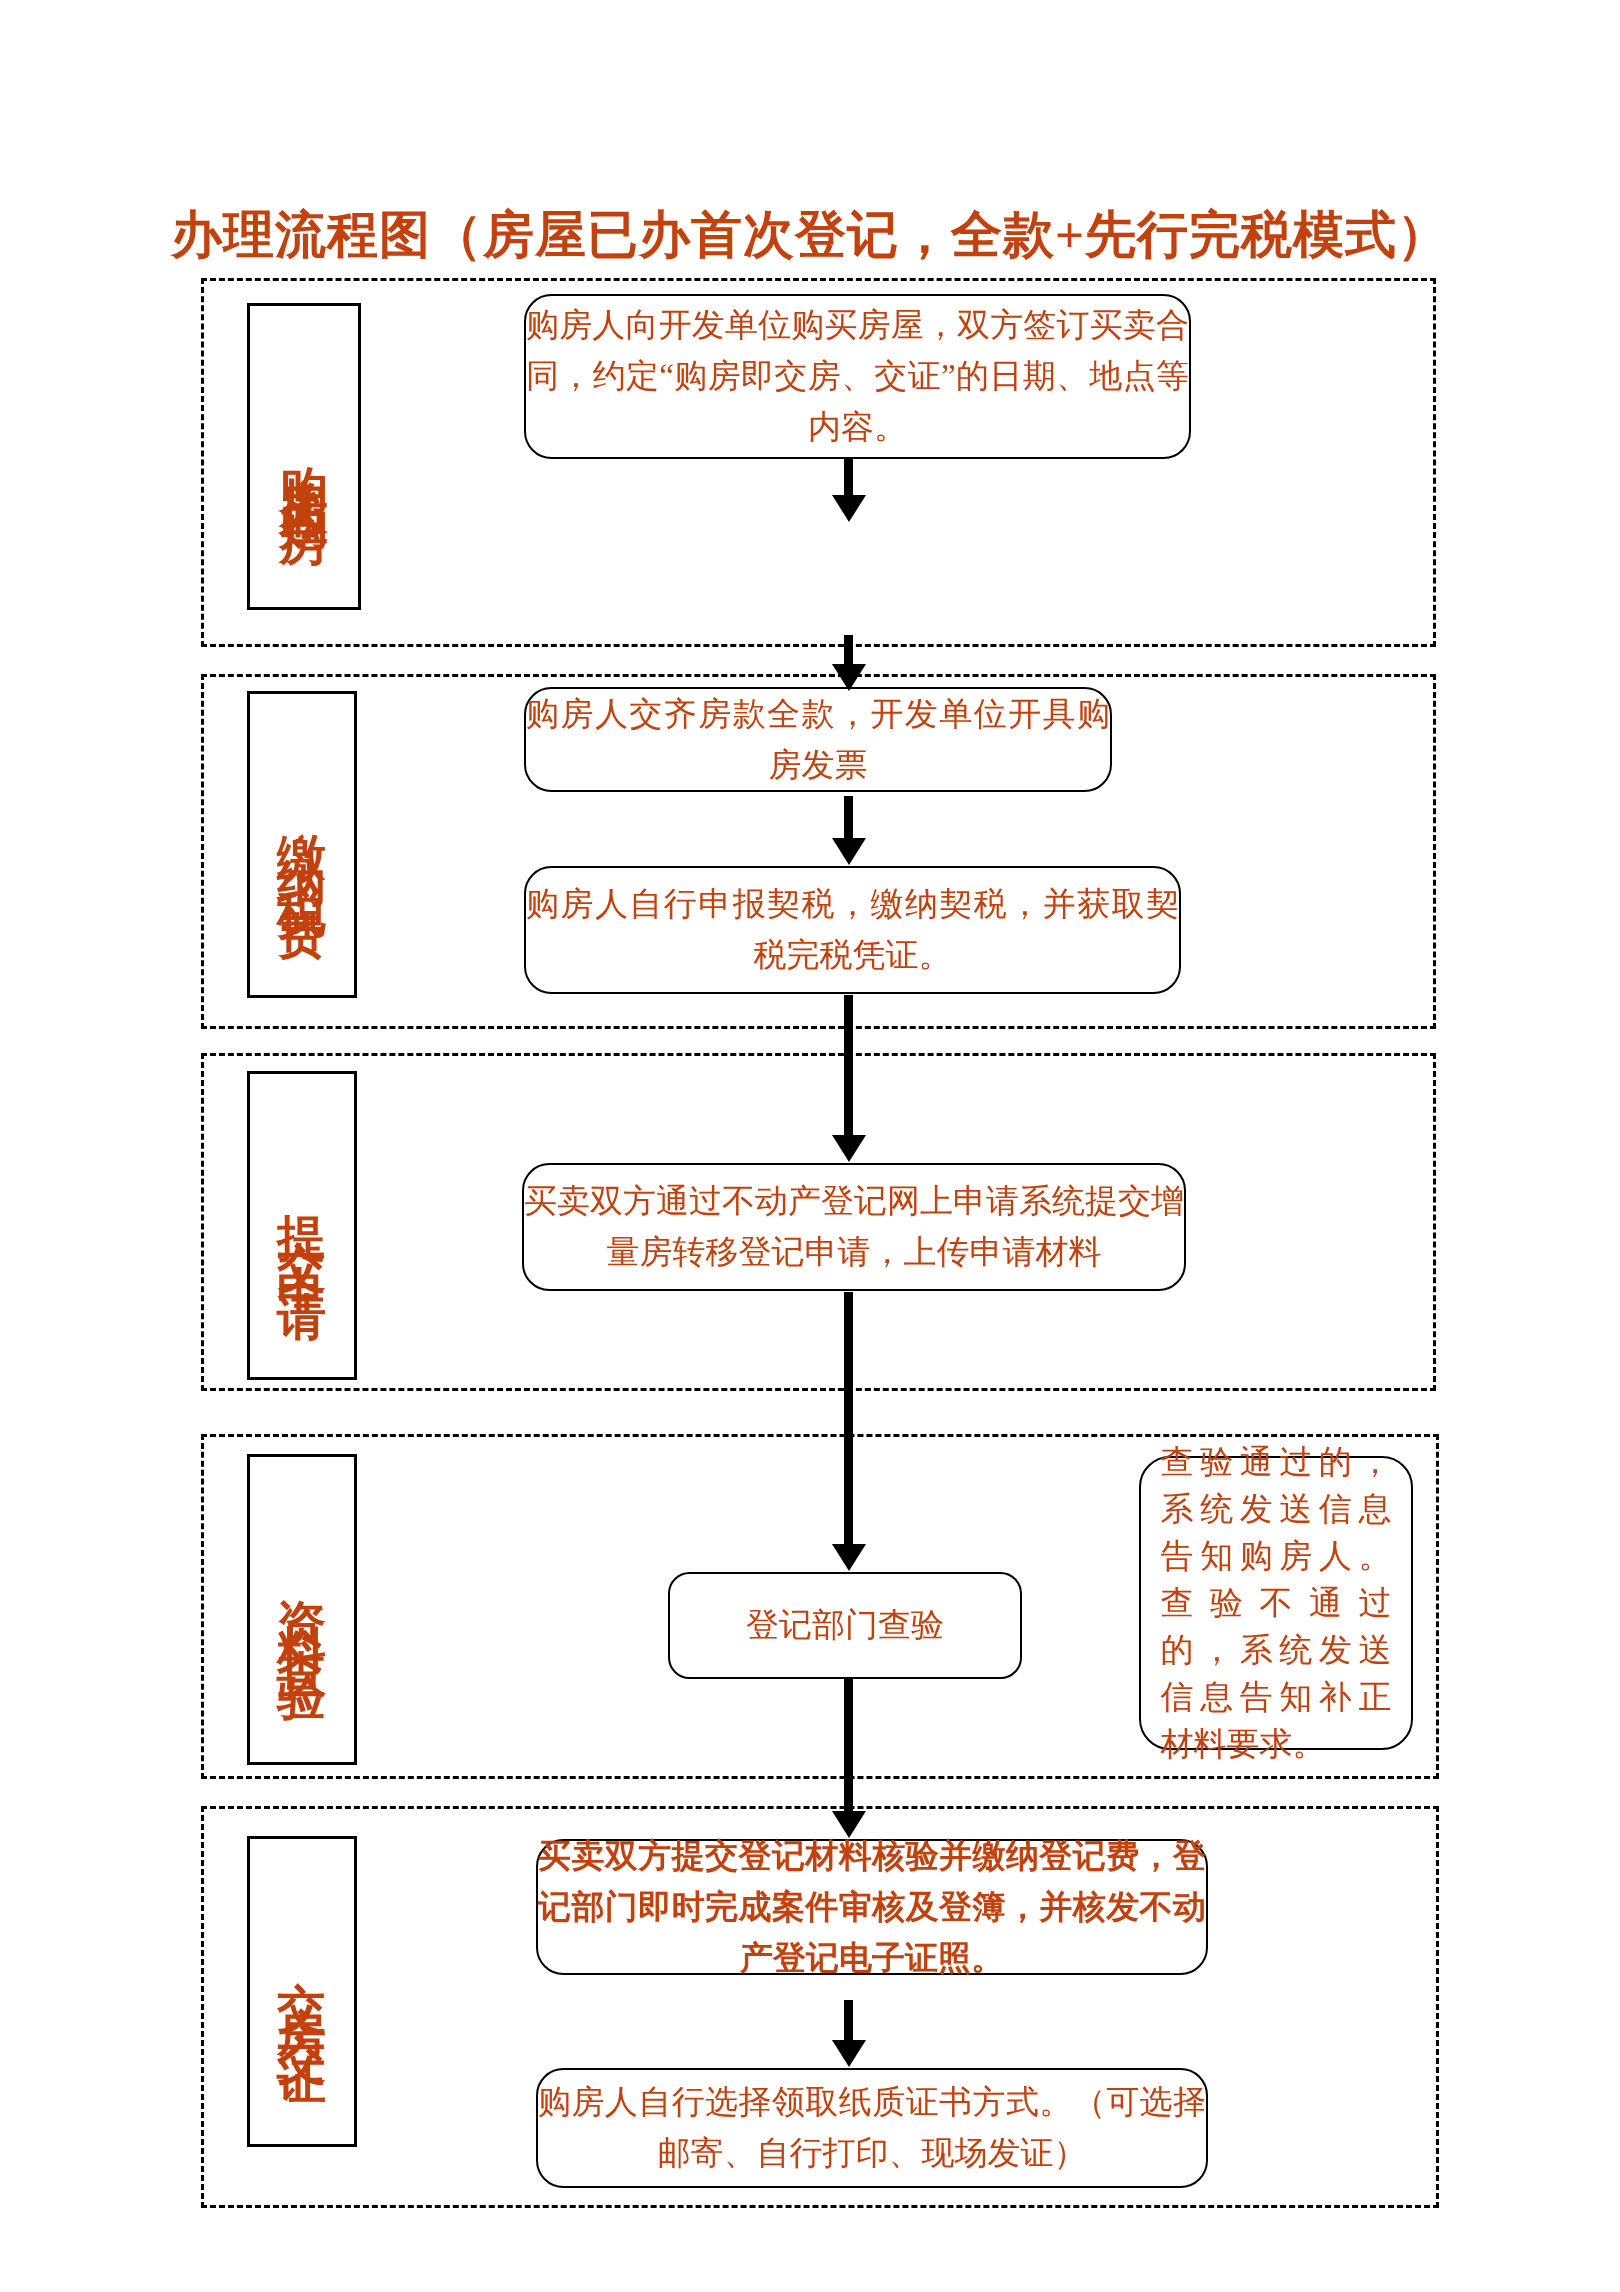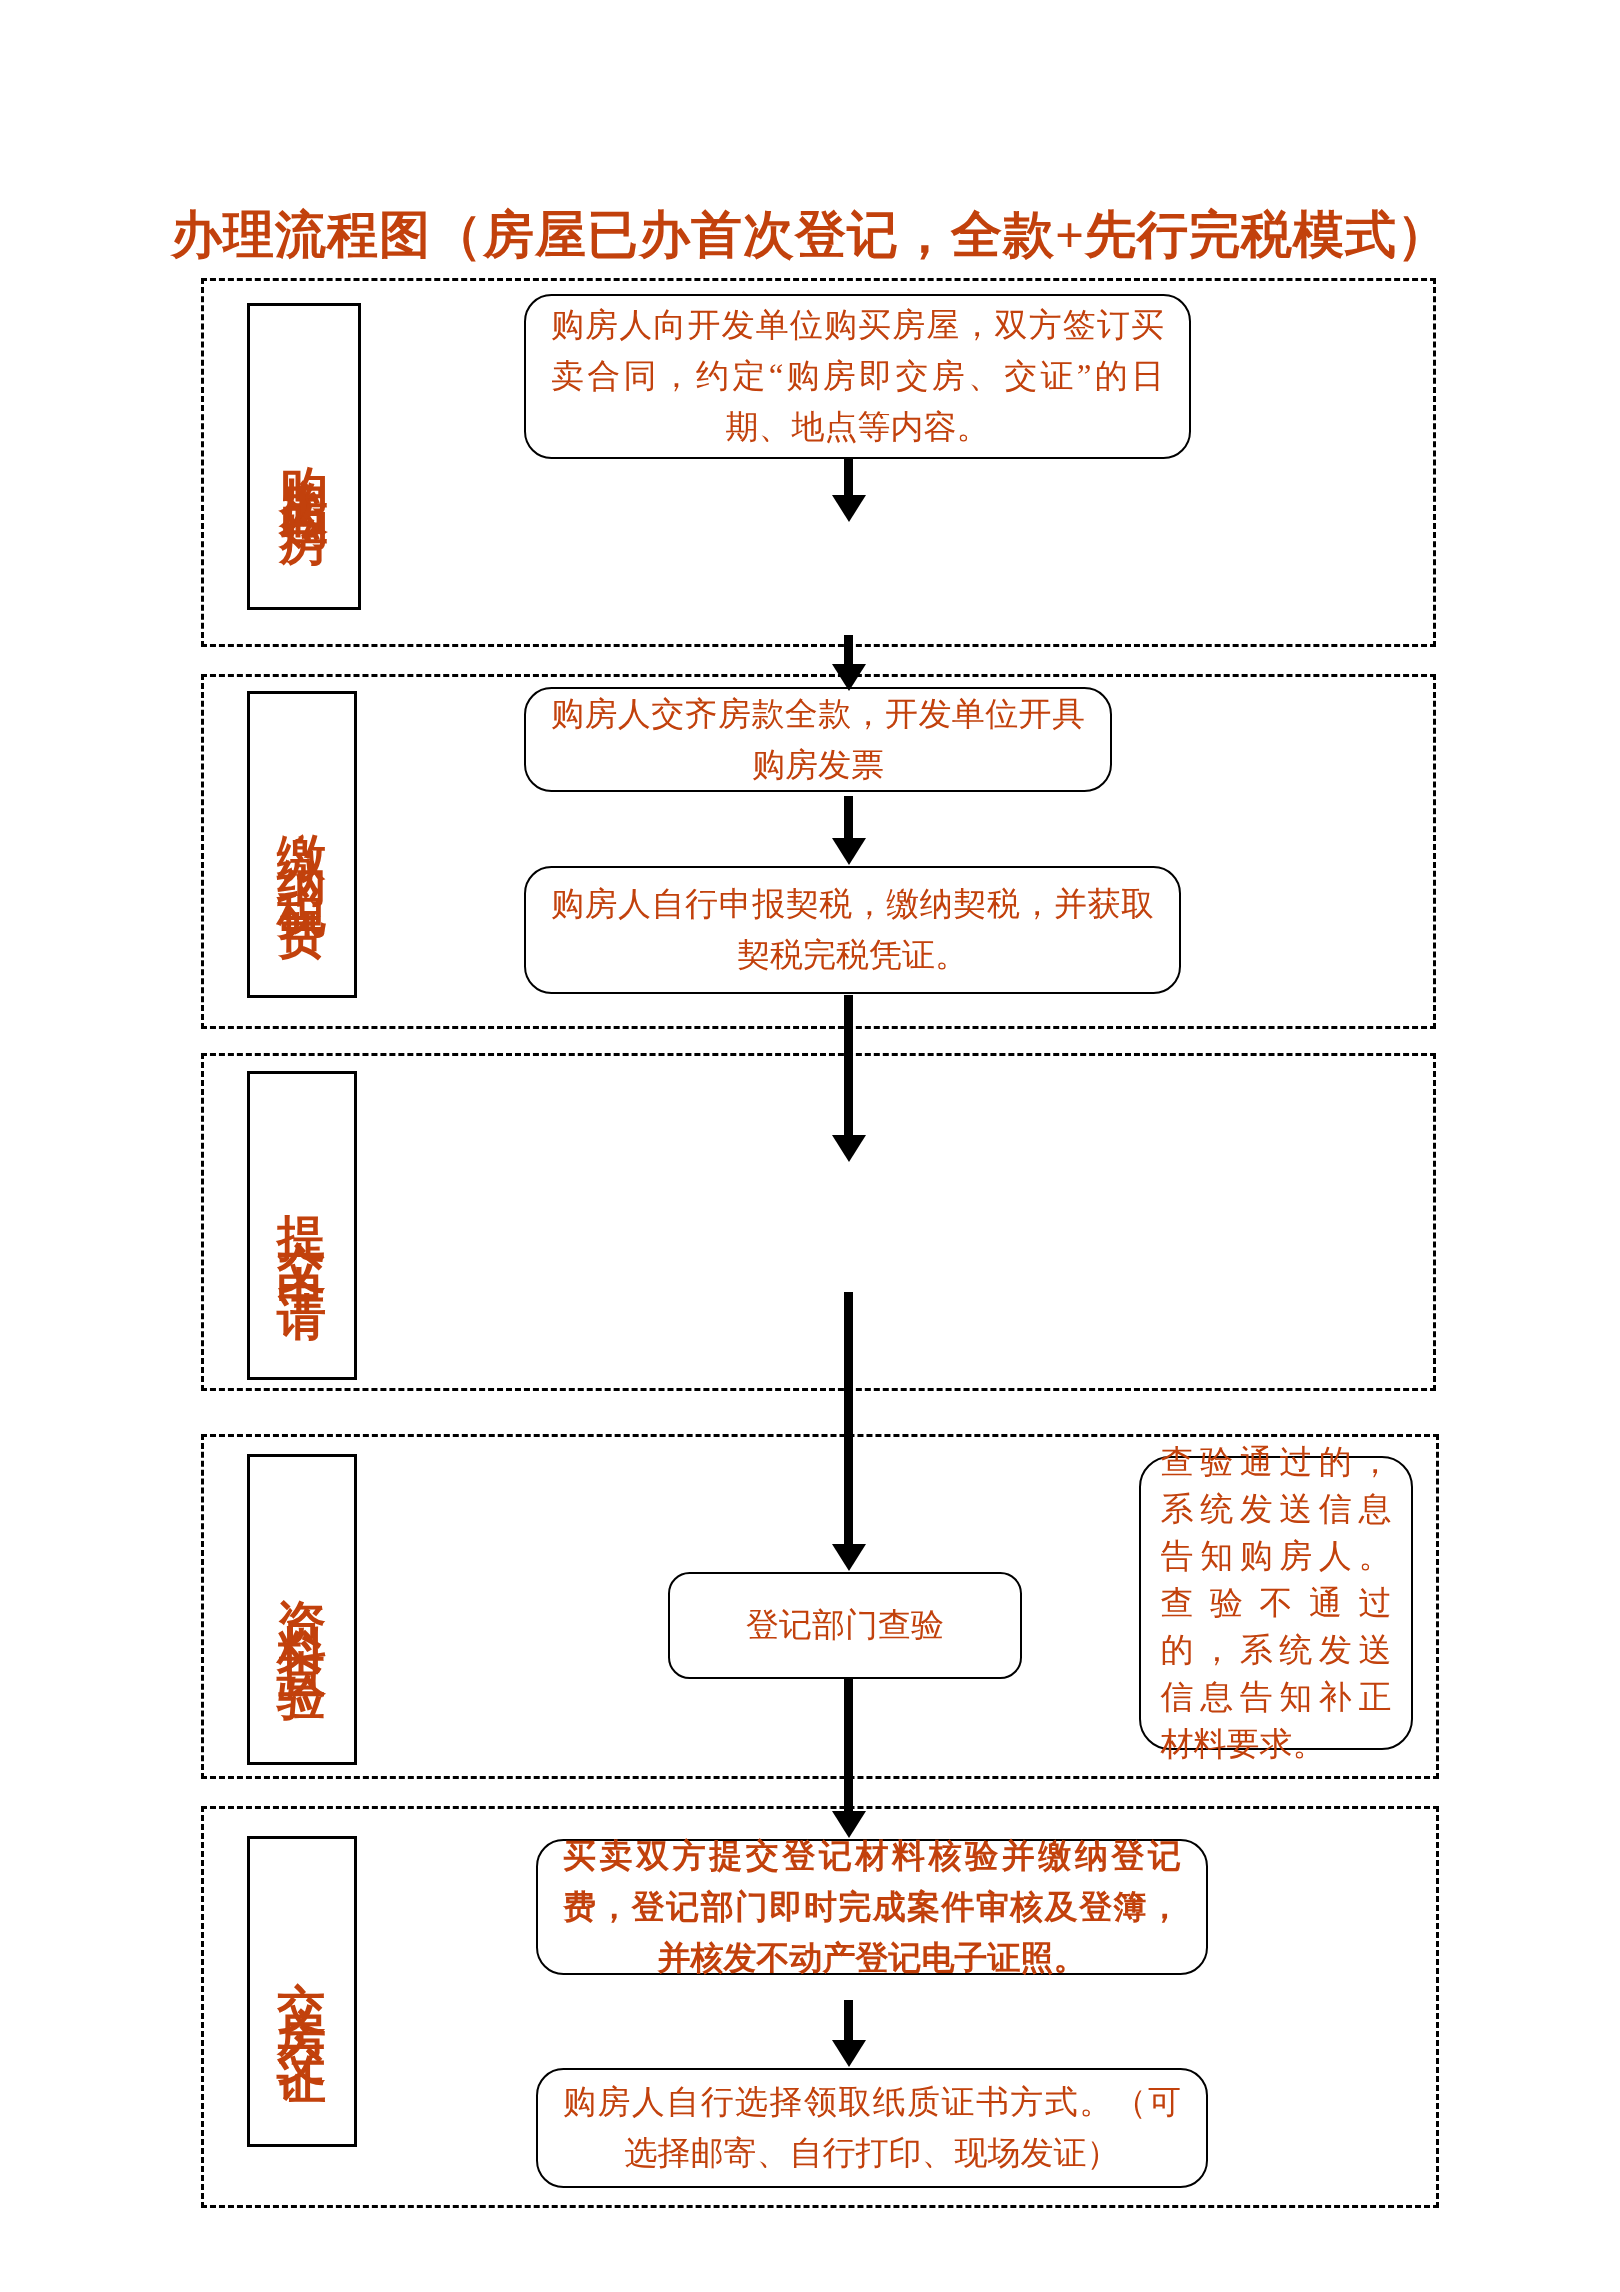--- a/index.html
+++ b/index.html
@@ -47,21 +47,21 @@
     border: 2.9px solid #000000;
     border-radius: 27.4px;
     box-sizing: border-box;
     display: flex;
     align-items: center;
     justify-content: center;
     background: #ffffff;
   }
   .fbox .btext {
     width: 100%;
-    padding: 0 25px;
+    padding: 0 0;
     box-sizing: border-box;
     font-size: 33px;
     line-height: 51px;
     text-align: justify;
     text-align-last: center;
   }
   .note {
     position: absolute;
     border: 2.9px solid #000000;
     border-radius: 31px;
@@ -120,20 +120,23 @@
     <div class="btext">购房人交齐房款全款，开发单位开具购房发票</div>
   </div>
   <div class="fbox" style="left:524px; top:866px; width:657px; height:128px;">
     <div class="btext">购房人自行申报契税，缴纳契税，并获取契税完税凭证。</div>
   </div>
 
   <div class="section" style="left:201px; top:1053px; width:1235px; height:338px;"></div>
   <div class="vlabel ls24" style="left:247px; top:1071px; width:110px; height:309px;">
     <div class="vtext">提交申请</div>
   </div>
+  <div class="fbox" style="left:522px; top:1163px; width:664px; height:128px;">
+    <div class="btext">买卖双方通过不动产登记网上申请系统提交增量房转移登记申请，上传申请材料</div>
+  </div>
 
   <div class="section" style="left:201px; top:1434px; width:1238px; height:345px;"></div>
   <div class="vlabel ls24" style="left:247px; top:1454px; width:110px; height:311px;">
     <div class="vtext">资料查验</div>
   </div>
   <div class="fbox" style="left:668px; top:1572px; width:354px; height:107px; border-radius:21.6px;">
     <div class="btext">登记部门查验</div>
   </div>
   <div class="note" style="left:1139px; top:1456px; width:274px; height:294px;">
     <div class="btext">查验通过的，系统发送信息告知购房人。查验不通过的，系统发送信息告知补正材料要求。</div>

